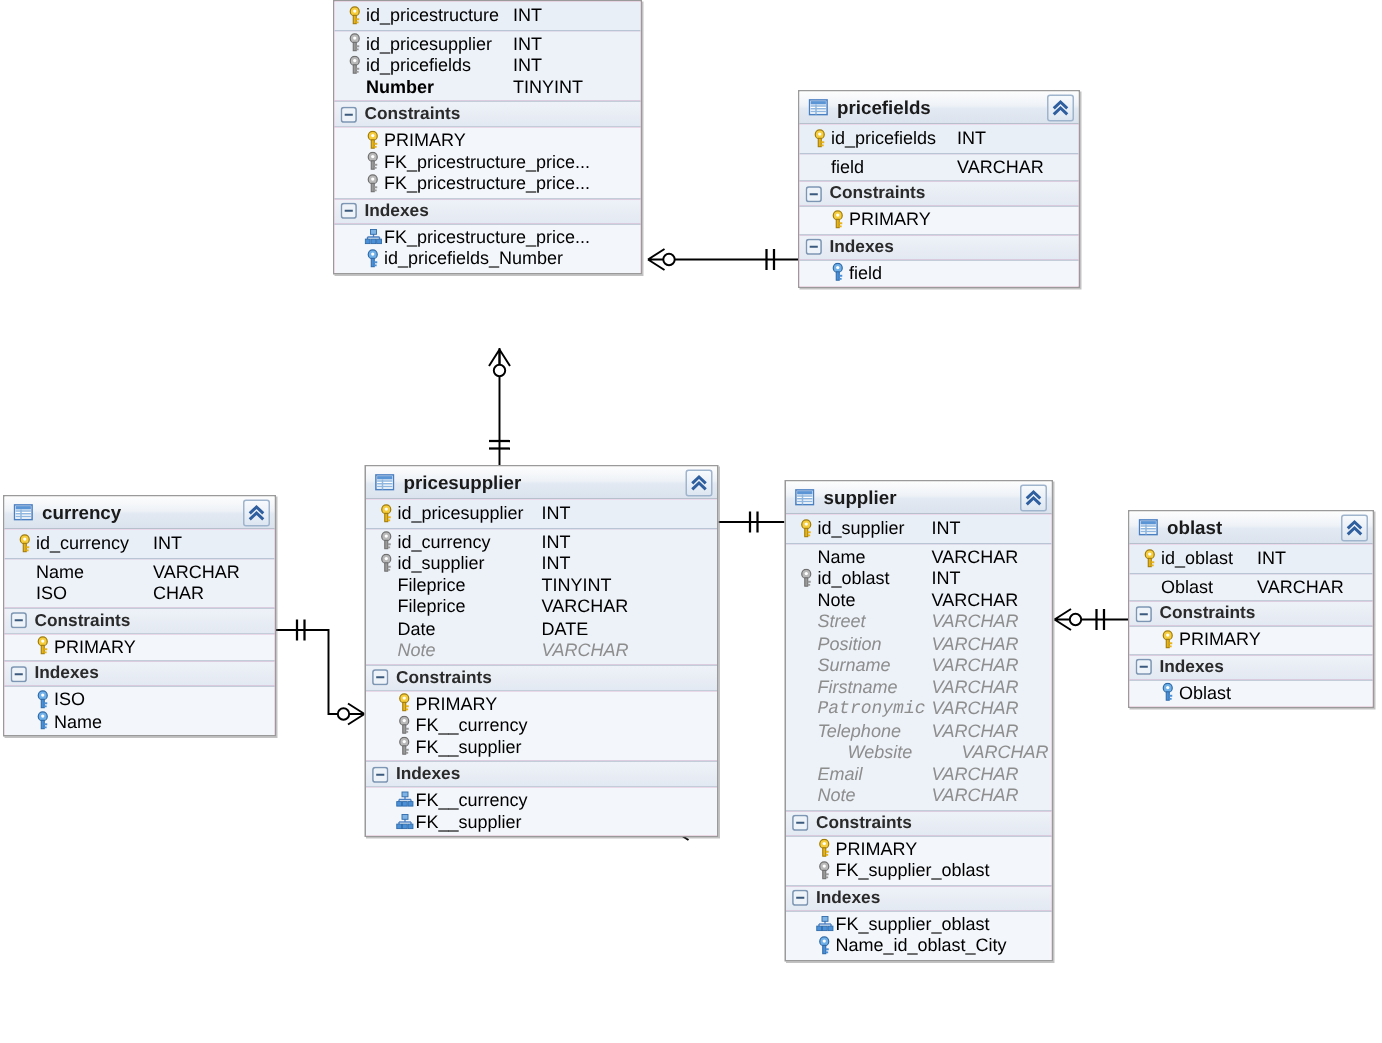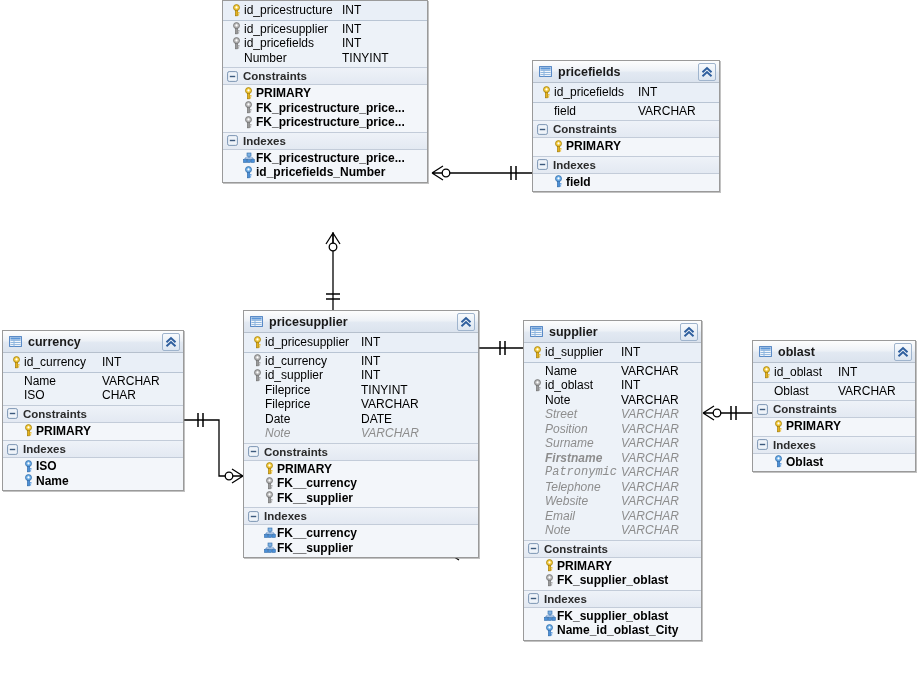--- a/index.html
+++ b/index.html
@@ -77,21 +77,21 @@
     padding: 0 4px 0 4px;
     background: linear-gradient(to bottom,#eef2f8 0%,#e3e9f2 100%);
     border-top: 1px solid #c3ccd9;
     border-bottom: 1px solid #c3ccd9;
     font-weight: bold;
     font-size: 11.5px;
     color: #2a2a2a;
   }
   .sec-hdr .lbl { margin-left: 5px; }
   .sec-body { background: #f3f6fa; padding: 1px 0 2px 0; }
-  .sec-body .row { padding-left: 18px; font-weight: bold; }
+  .sec-body .row { padding-left: 18px; }
   .sec-body .row .ic { width: 15px; flex: 0 0 15px; }
   .sec-body .row .nm { overflow: hidden; text-overflow: clip; }
 
   
   svg.i { display:block; }
 </style>
 </head>
 <body>
 
 <div id="canvas">
@@ -206,21 +206,21 @@
                   <rect x="4.5" y="6.2" width="2" height="5.6" fill="#9a9a9a" stroke="#6f6f6f" stroke-width="0.7"></rect>
                   <rect x="6.5" y="8.2" width="2" height="1.3" fill="#9a9a9a"></rect>
                   <rect x="6.5" y="10.3" width="1.6" height="1.2" fill="#9a9a9a"></rect>
                 </svg>
               </span>
               <span class="nm" style="flex: 0 0 98px;">id_pricefields</span>
               <span class="ty" style="width: 60px;">INT</span>
             </div>
             <div class="row">
               <span class="ic"></span>
-              <span class="nm" style="flex: 0 0 98px;">Number</span>
+              <span class="nm" style="flex: 0 0 98px; font-weight: bold;">Number</span>
               <span class="ty" style="width: 60px;">TINYINT</span>
             </div>
           </div>
           <div class="sec-hdr">
             <span style="display: flex;">
               <svg class="i" width="11" height="11" viewBox="0 0 11 11">
                 <rect x="0.6" y="0.6" width="9.8" height="9.8" rx="1.6" fill="#eef3f9" stroke="#7d96b3" stroke-width="1"></rect>
                 <path d="M2.8,5.5 L8.2,5.5" stroke="#3c5a7d" stroke-width="1.4"></path>
               </svg>
             </span>
@@ -639,36 +639,36 @@
               <span class="nm" style="flex: 0 0 76px;">Position</span>
               <span class="ty" style="width: 55px;">VARCHAR</span>
             </div>
             <div class="row nullable">
               <span class="ic"></span>
               <span class="nm" style="flex: 0 0 76px;">Surname</span>
               <span class="ty" style="width: 55px;">VARCHAR</span>
             </div>
             <div class="row nullable">
               <span class="ic"></span>
-              <span class="nm" style="flex: 0 0 76px; font-weight: bold;">Firstname</span>
+              <span class="nm" style="flex: 0 0 76px;">Firstname</span>
               <span class="ty" style="width: 55px;">VARCHAR</span>
             </div>
             <div class="row nullable">
               <span class="ic"></span>
               <span class="nm" style="flex: 0 0 76px; font-family: Liberation Mono, monospace;">Patronymic</span>
               <span class="ty" style="width: 55px;">VARCHAR</span>
             </div>
             <div class="row nullable">
               <span class="ic"></span>
               <span class="nm" style="flex: 0 0 76px;">Telephone</span>
               <span class="ty" style="width: 55px;">VARCHAR</span>
             </div>
             <div class="row nullable">
               <span class="ic"></span>
-              <span class="nm" style="flex: 0 0 76px;">Website</span>
+              <span class="nm" style="flex: 0 0 76px; margin-left: 20px;">Website</span>
               <span class="ty" style="width: 55px;">VARCHAR</span>
             </div>
             <div class="row nullable">
               <span class="ic"></span>
               <span class="nm" style="flex: 0 0 76px;">Email</span>
               <span class="ty" style="width: 55px;">VARCHAR</span>
             </div>
             <div class="row nullable">
               <span class="ic"></span>
               <span class="nm" style="flex: 0 0 76px;">Note</span>

